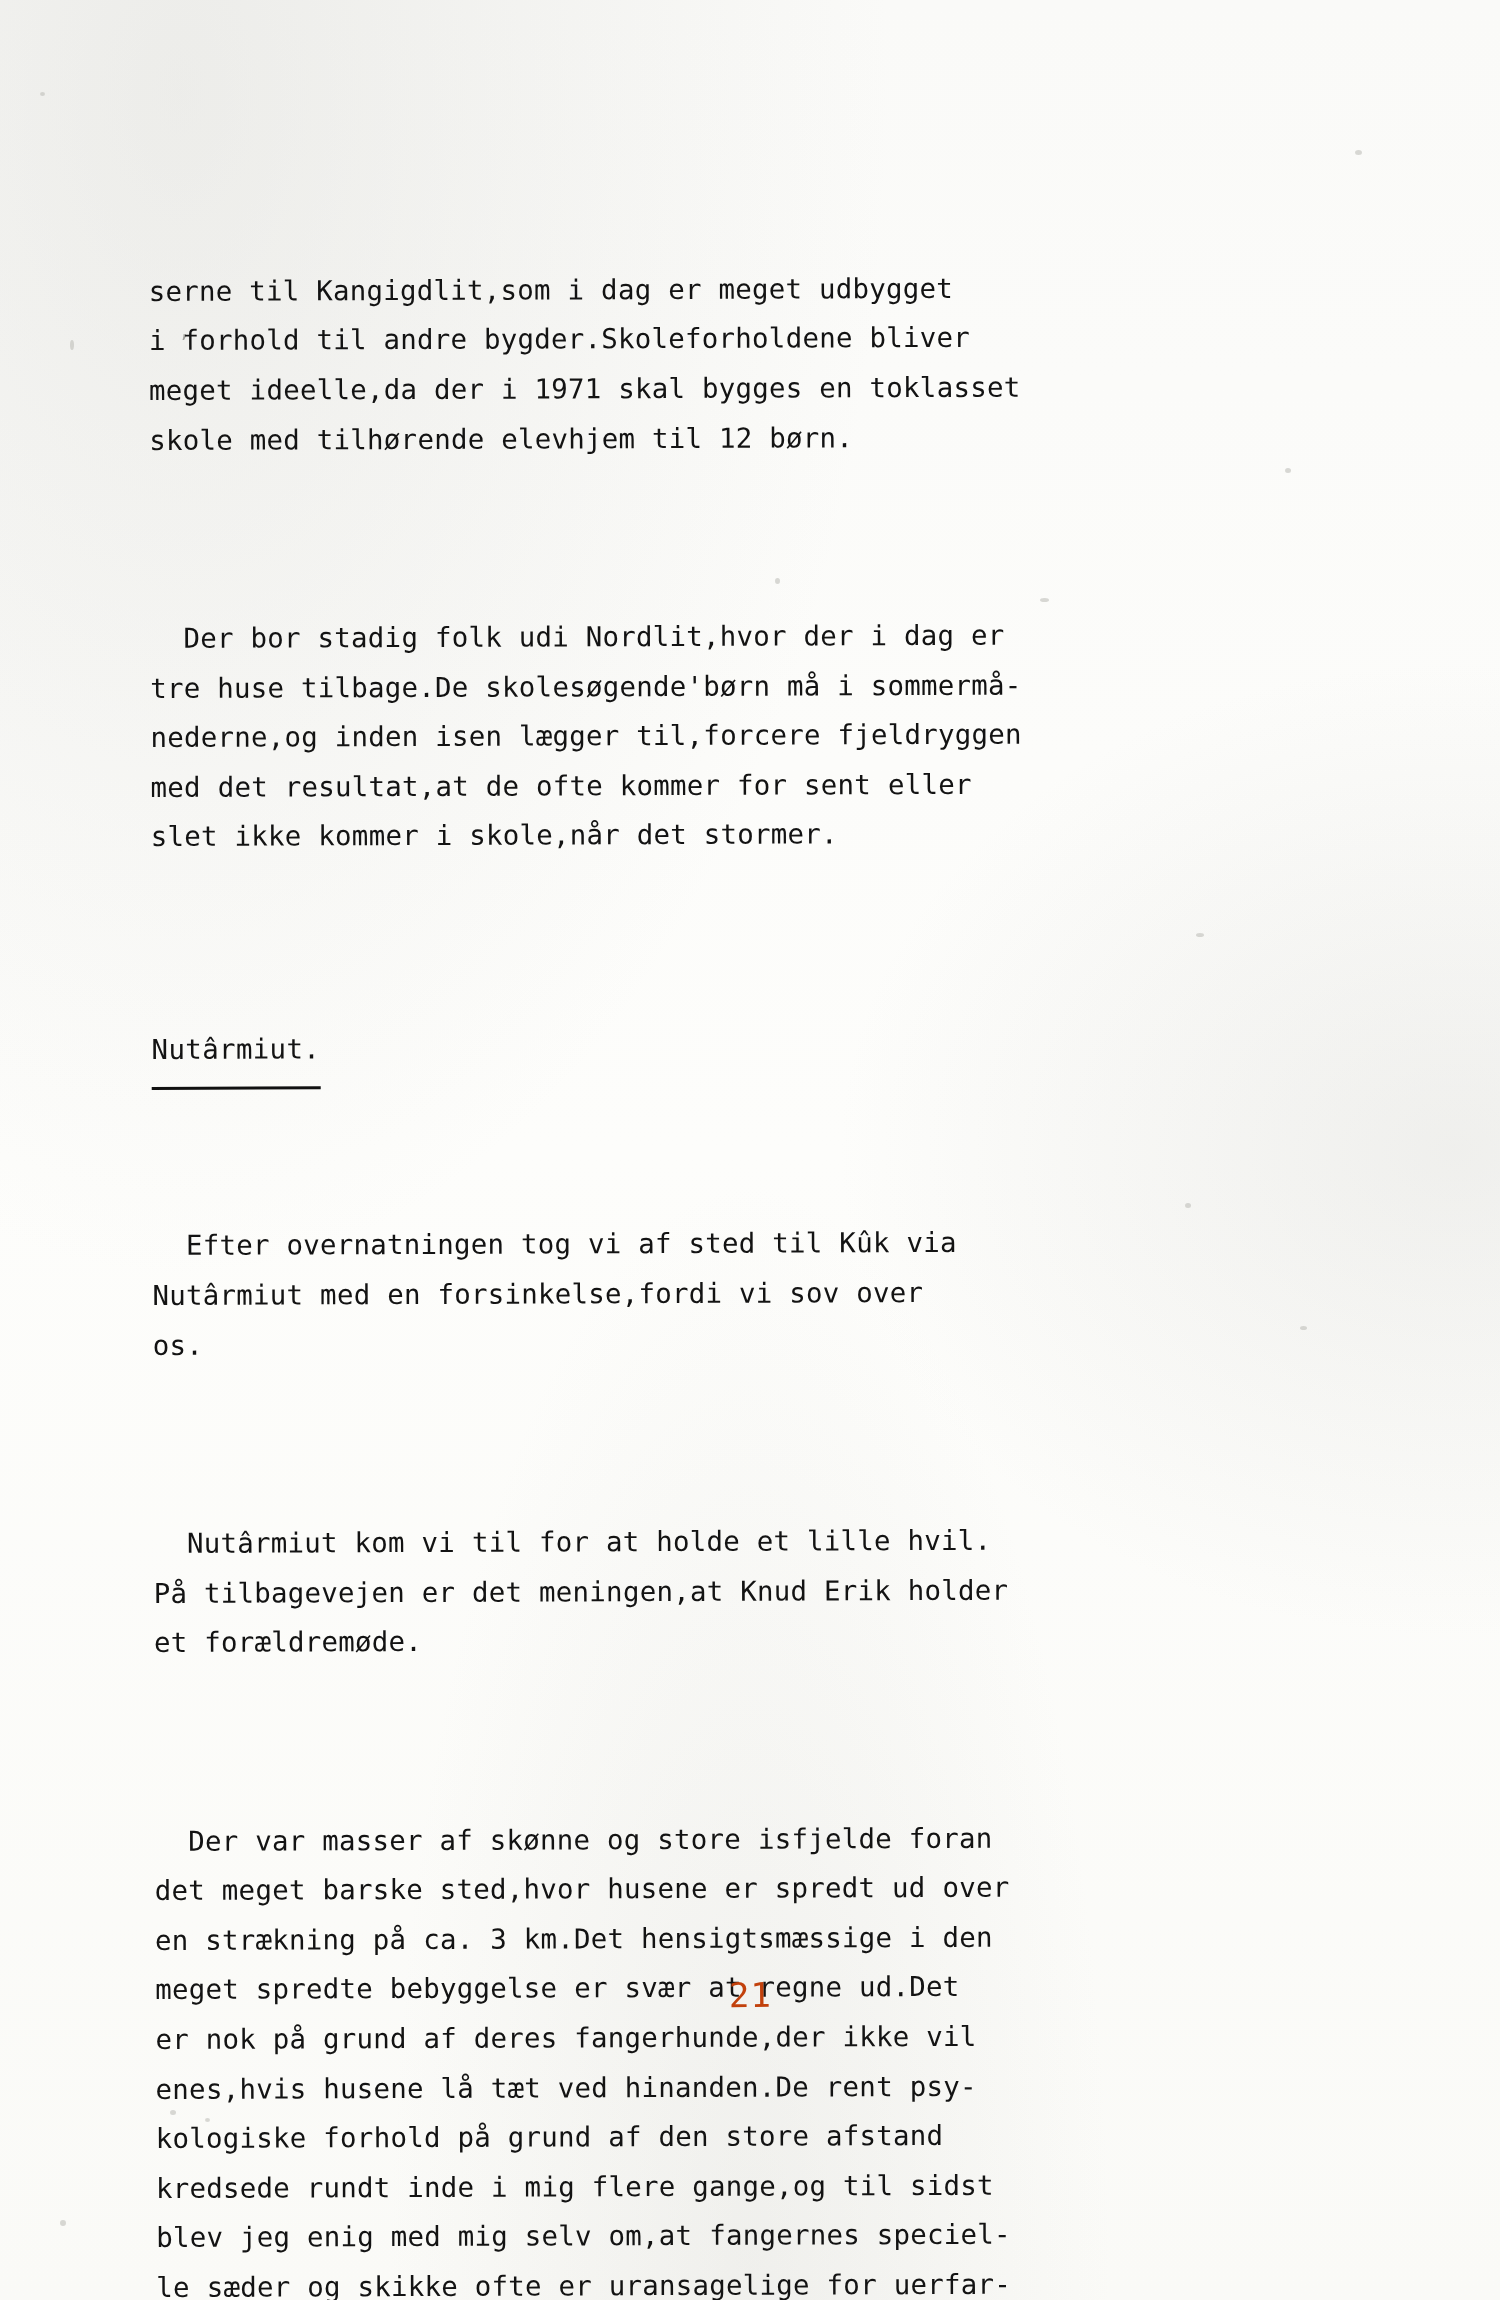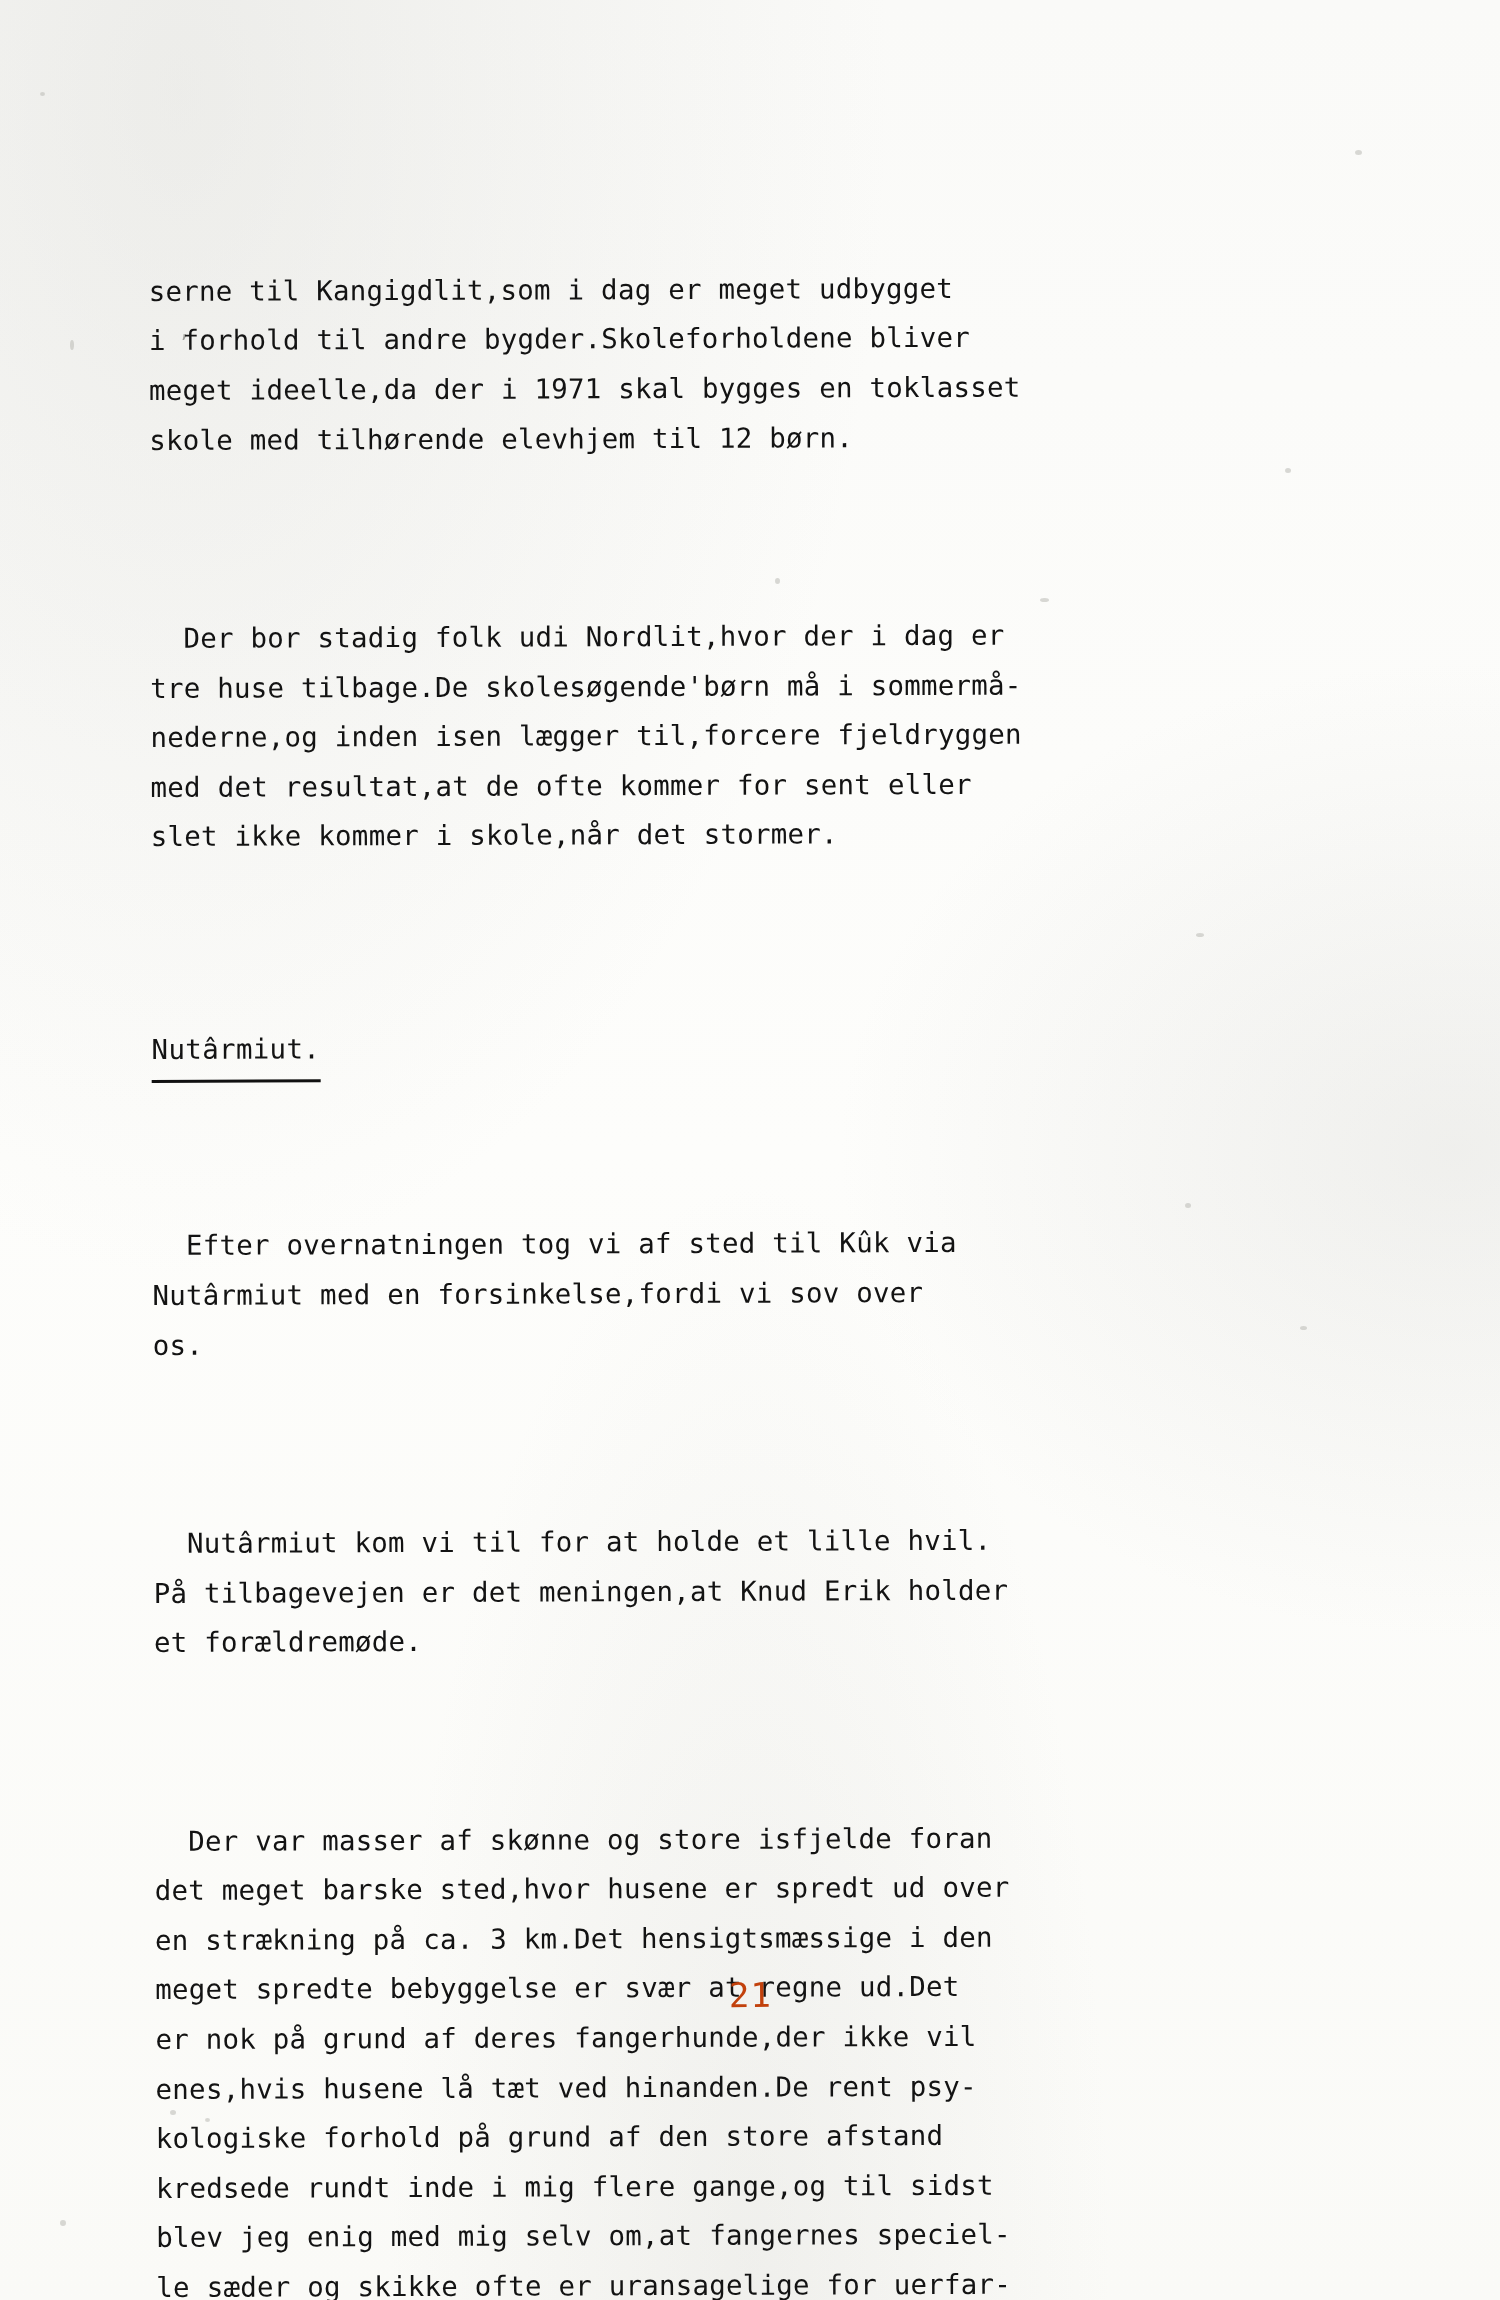--- a/index.html
+++ b/index.html
@@ -65,21 +65,21 @@
   }
   .line {
     display: block;
     white-space: pre;
   }
 
   
   .section-head {
     display: inline-block;
     border-bottom: 3px solid #111;
-    padding-bottom: 6px;
+    padding-bottom: 13px;
     margin-top: 14px;
     margin-bottom: 10px;
     font-size: 27.5px;
     letter-spacing: 0.3px;
   }
   .head-wrap { display: block; height: 62px; }
 
   
   .page-number {
     position: absolute;

